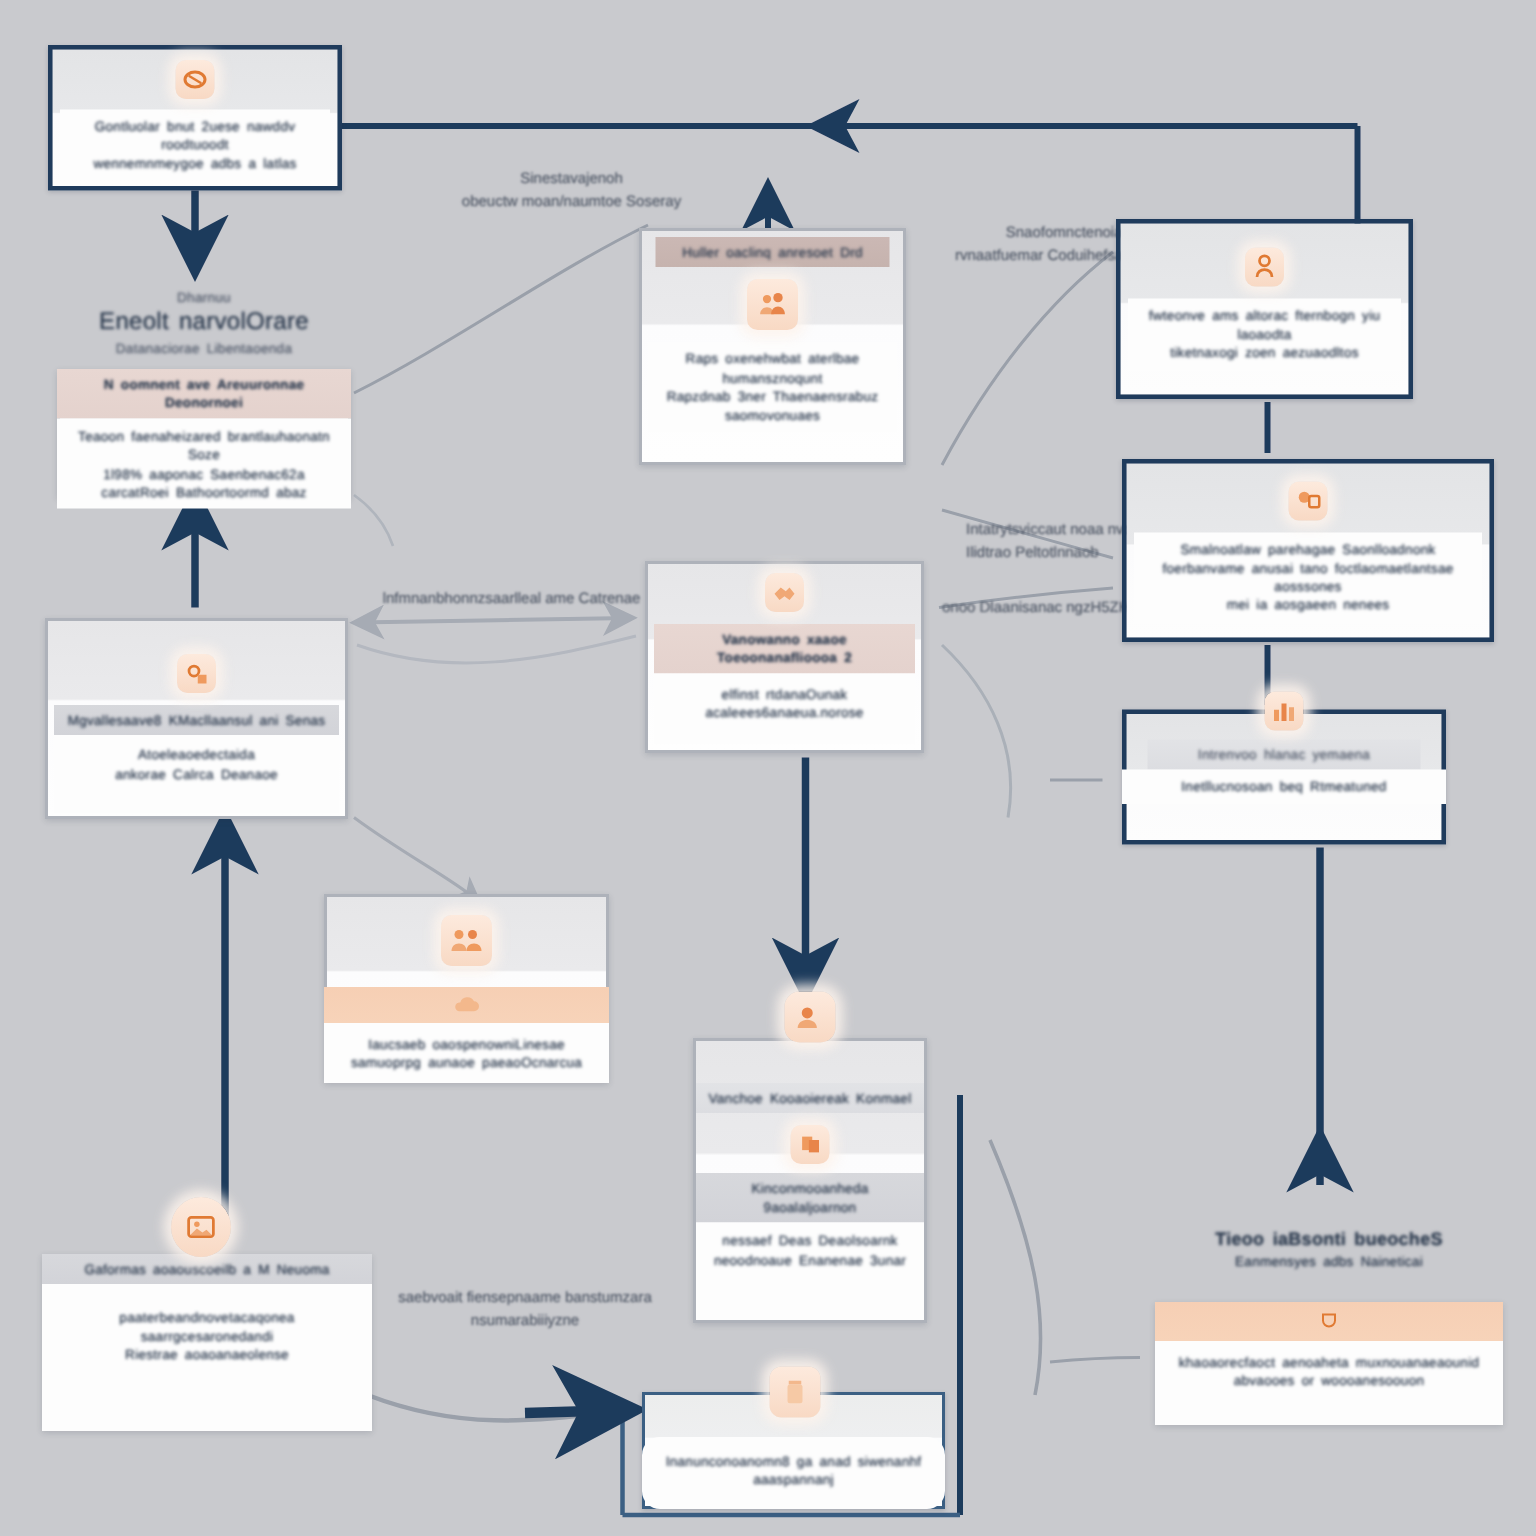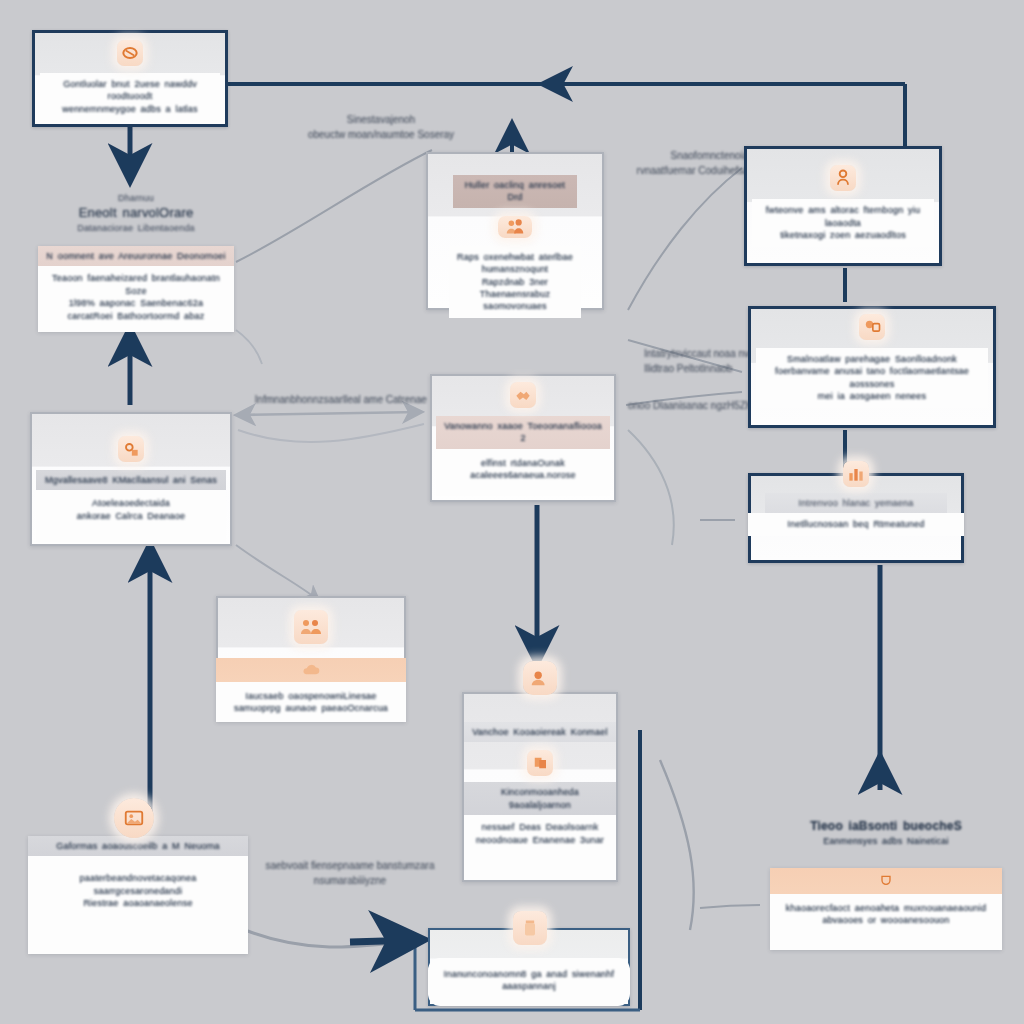--- a/index.html
+++ b/index.html
@@ -34,29 +34,29 @@
   .t{
     color:#2b3a4e;text-align:center;line-height:1.38;
     filter:blur(.9px);
     letter-spacing:.2px;
     text-shadow:0 0 1.2px rgba(50,60,80,.55);
     word-spacing:2px;
     width:100%;
   }
   .t.xs{font-size:9px;}
   .t.md{font-size:12px;}
-  .t.lg{font-size:13px;}
+  .t.lg{font-size:16px;}
   .t.gray{color:#5e6675;}
 
   
   .band{
     width:100%;box-sizing:border-box;padding:4px 6px;text-align:center;
   }
   .band.rose{background:linear-gradient(#cbb8b4,#c6b3ae);}
-  .band.blush{background:linear-gradient(#e8d7d2,#e4d2cd);}
+  .band.blush{background:linear-gradient(#e8d7d2,#e4d2cd);font-weight:bold;}
   .band.peach{background:linear-gradient(#f6cfb4,#f7d3b9);}
   .band.steel{background:linear-gradient(#d7d8dc,#d2d3d8);}
   .band.pale{background:linear-gradient(#e2e3e6,#dcdde1);}
 
   .white{background:#fdfdfd;width:100%;box-sizing:border-box;padding:5px 7px;}
 
   
   .badge{
     width:34px;height:34px;border-radius:7px;
     background:linear-gradient(#fdeadd,#f8d9c4);
@@ -197,21 +197,21 @@
     </div>
   </div>
   <div style="position:absolute;left:36px;top:192px;width:200px;text-align:center;">
     <div class="t xs gray">Dharnuu</div>
     <div class="t lg">Eneolt narvolOrare</div>
     <div class="t xs gray">Datanaciorae Libentaoenda</div>
   </div>
 
   <div class="node soft" style="left:426px;top:152px;width:178px;height:158px;">
     <div class="frame"></div>
-    <div class="body" style="padding:23px;border-radius:20px;">
+    <div class="body" style="padding:6px;border-radius:20px;">
       <div class="band rose" style="width:94%;">
         <div class="t xs">Huller oaclinq anresoet Drd</div>
       </div>
       <div class="badge" style="margin-top:8px;">
         <svg width="22" height="22" viewBox="0 0 24 24">
             <circle cx="8" cy="8" r="3" fill="#ef9a5e"></circle>
             <circle cx="16" cy="7" r="3.4" fill="#e8854a"></circle>
             <path d="M3 19c0-3 2.4-5 5-5s5 2 5 5z" fill="#f0a875"></path>
             <path d="M11 19c0-3.4 2.4-5.6 5-5.6s5 2.2 5 5.6z" fill="#e8854a"></path>
           </svg>
@@ -235,21 +235,21 @@
       </div>
       <div class="white" style="margin-top:8px;">
         <div class="t xs">fwteonve ams altorac fternbogn yiu laoaodta</div>
         <div class="t xs">tiketnaxogi zoen aezuaodltos</div>
       </div>
     </div>
   </div>
 
   <div class="node" style="left:748px;top:306px;width:248px;height:122px;">
     <div class="frame"></div>
-    <div class="body" style="justify-content:flex-start;">
+    <div class="body" style="justify-content:center;">
       <div class="badge sm" style="margin-top:2px;">
         <svg width="20" height="20" viewBox="0 0 24 24">
             <circle cx="9" cy="9" r="4.4" fill="#ef9a5e"></circle>
             <rect x="13" y="8" width="8" height="9" rx="1.6" fill="none" stroke="#e07a33" stroke-width="2"></rect>
           </svg>
       </div>
       <div class="white" style="margin-top:8px;">
         <div class="t xs">Smalnoatlaw parehagae Saonlloadnonk</div>
         <div class="t xs">foerbanvame anusai tano foctlaomaetlantsae aosssones</div>
         <div class="t xs">mei ia aosgaeen nenees</div>

